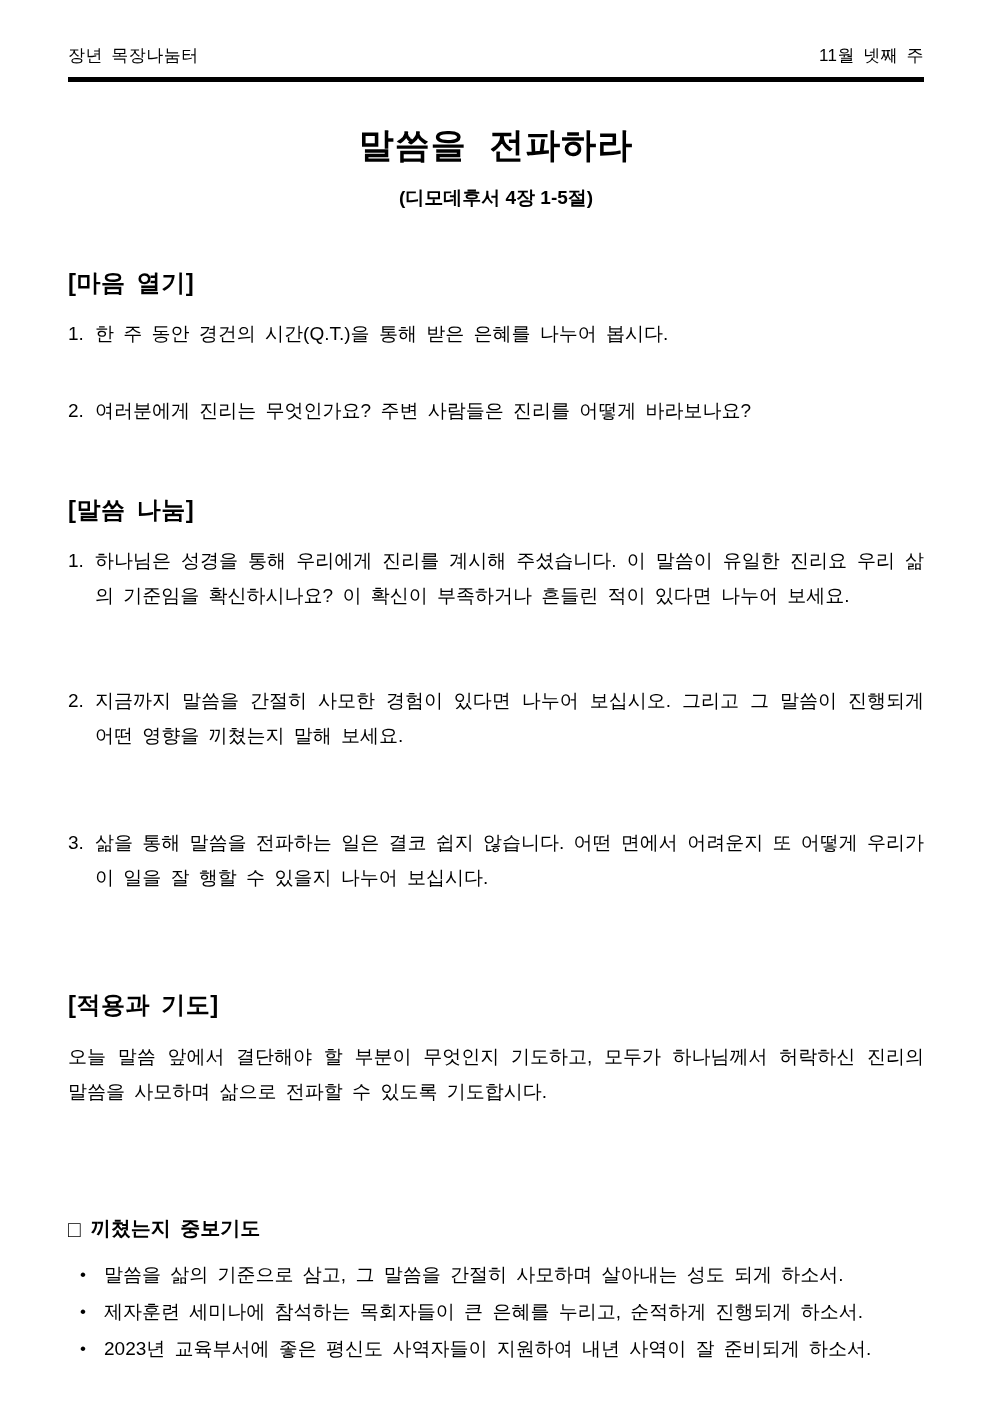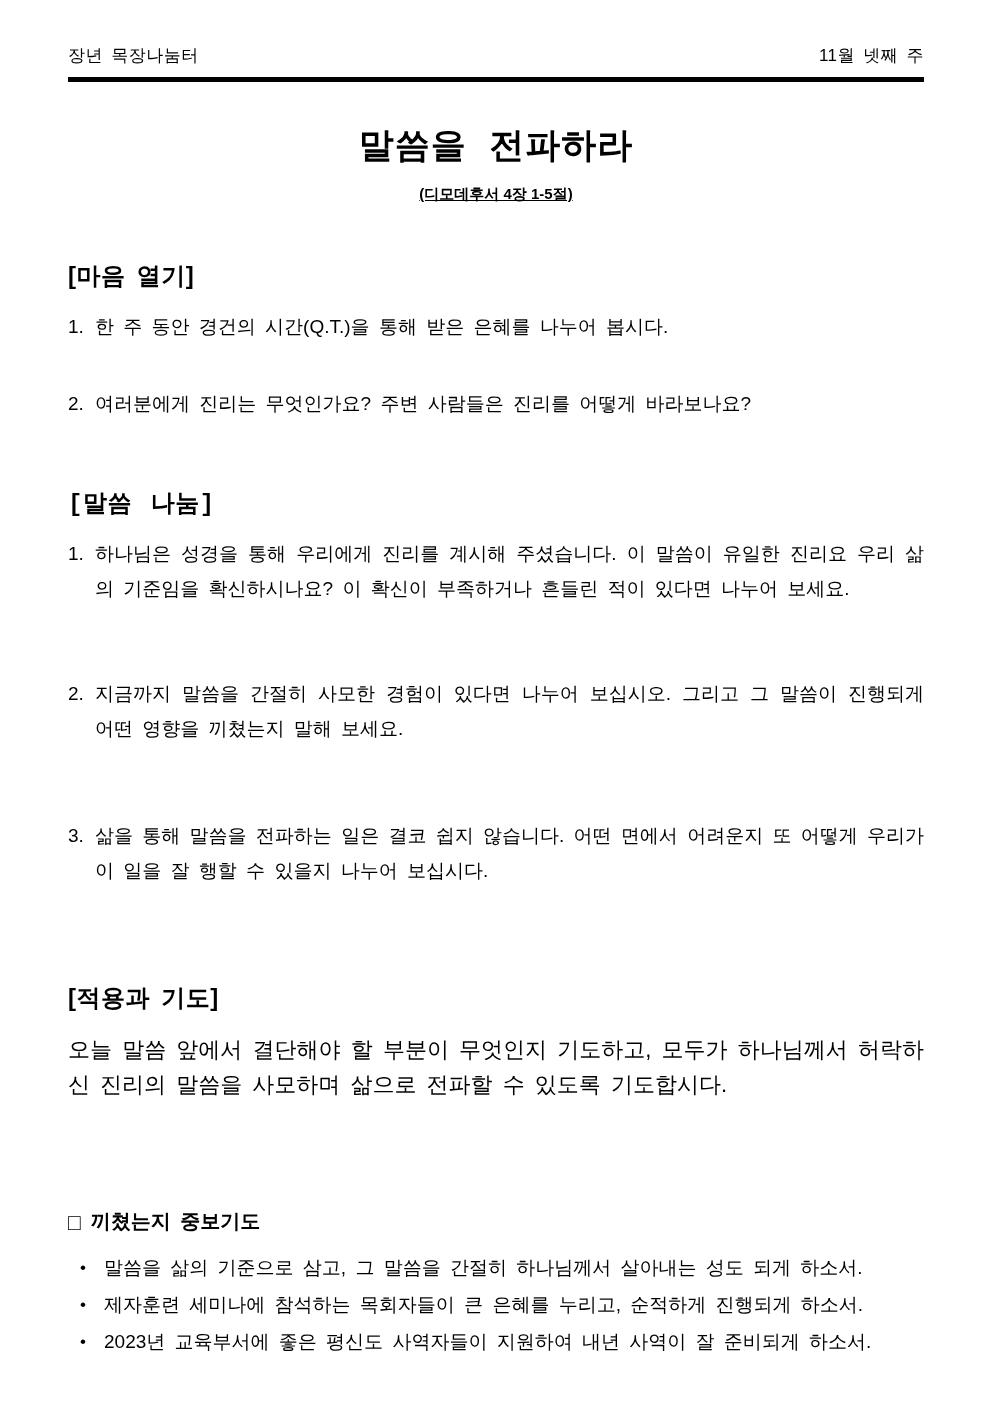--- a/index.html
+++ b/index.html
@@ -38,35 +38,34 @@
     margin-top: 40px;
   }
   .doc-title {
     font-size: 35px;
     font-weight: 900;
     letter-spacing: 1px;
     word-spacing: 12px;
     margin: 16px;
   }
   .doc-subtitle {
-    font-size: 15px;
+    font-size: 19px;
     font-weight: 800;
     margin-top: 9px;
     letter-spacing: 0px;
-    text-decoration: underline;
   }
   
   .section-heading {
     font-size: 24px;
     font-weight: 800;
     letter-spacing: 0.5px;
     word-spacing: 4px;
   }
   .sh-open   { margin-top: 56px; }
-  .sh-share  { margin-top: 66px; font-family: Liberation Mono, monospace; }
+  .sh-share  { margin-top: 66px; }
   .sh-apply  { margin-top: 94px; }
 
   .num-item {
     display: flex;
     font-size: 19px;
     line-height: 35px;
     word-spacing: 4px;
   }
   .num-item .num {
     flex: 0 0 27px;
@@ -75,21 +74,21 @@
     flex: 1;
     text-align: justify;
   }
   .mt-first  { margin-top: 17px; }
   .mt-open2  { margin-top: 42px; }
   .mt-share2 { margin-top: 70px; }
   .mt-share3 { margin-top: 72px; }
 
   .apply-para {
     margin-top: 18px;
-    font-size: 22px;
+    font-size: 19px;
     line-height: 35px;
     text-align: justify;
     word-spacing: 4px;
   }
   
   .prayer-heading {
     margin-top: 106px;
     display: flex;
     align-items: center;
     font-size: 20px;
@@ -172,21 +171,21 @@
   <div class="apply-para">오늘 말씀 앞에서 결단해야 할 부분이 무엇인지 기도하고, 모두가 하나님께서 허락하신 진리의 말씀을 사모하며 삶으로 전파할 수 있도록 기도합시다.</div>
 
   <div class="prayer-heading">
     <span class="checkbox-glyph">□</span>
     <span>끼쳤는지 중보기도</span>
   </div>
 
   <div class="prayer-list">
     <div class="bullet-item">
       <span class="bullet">•</span>
-      <span class="btext">말씀을 삶의 기준으로 삼고, 그 말씀을 간절히 하나님께서 살아내는 성도 되게 하소서.</span>
+      <span class="btext">말씀을 삶의 기준으로 삼고, 그 말씀을 간절히 사모하며 살아내는 성도 되게 하소서.</span>
     </div>
     <div class="bullet-item">
       <span class="bullet">•</span>
       <span class="btext">제자훈련 세미나에 참석하는 목회자들이 큰 은혜를 누리고, 순적하게 진행되게 하소서.</span>
     </div>
     <div class="bullet-item">
       <span class="bullet">•</span>
       <span class="btext">2023년 교육부서에 좋은 평신도 사역자들이 지원하여 내년 사역이 잘 준비되게 하소서.</span>
     </div>
   </div>

